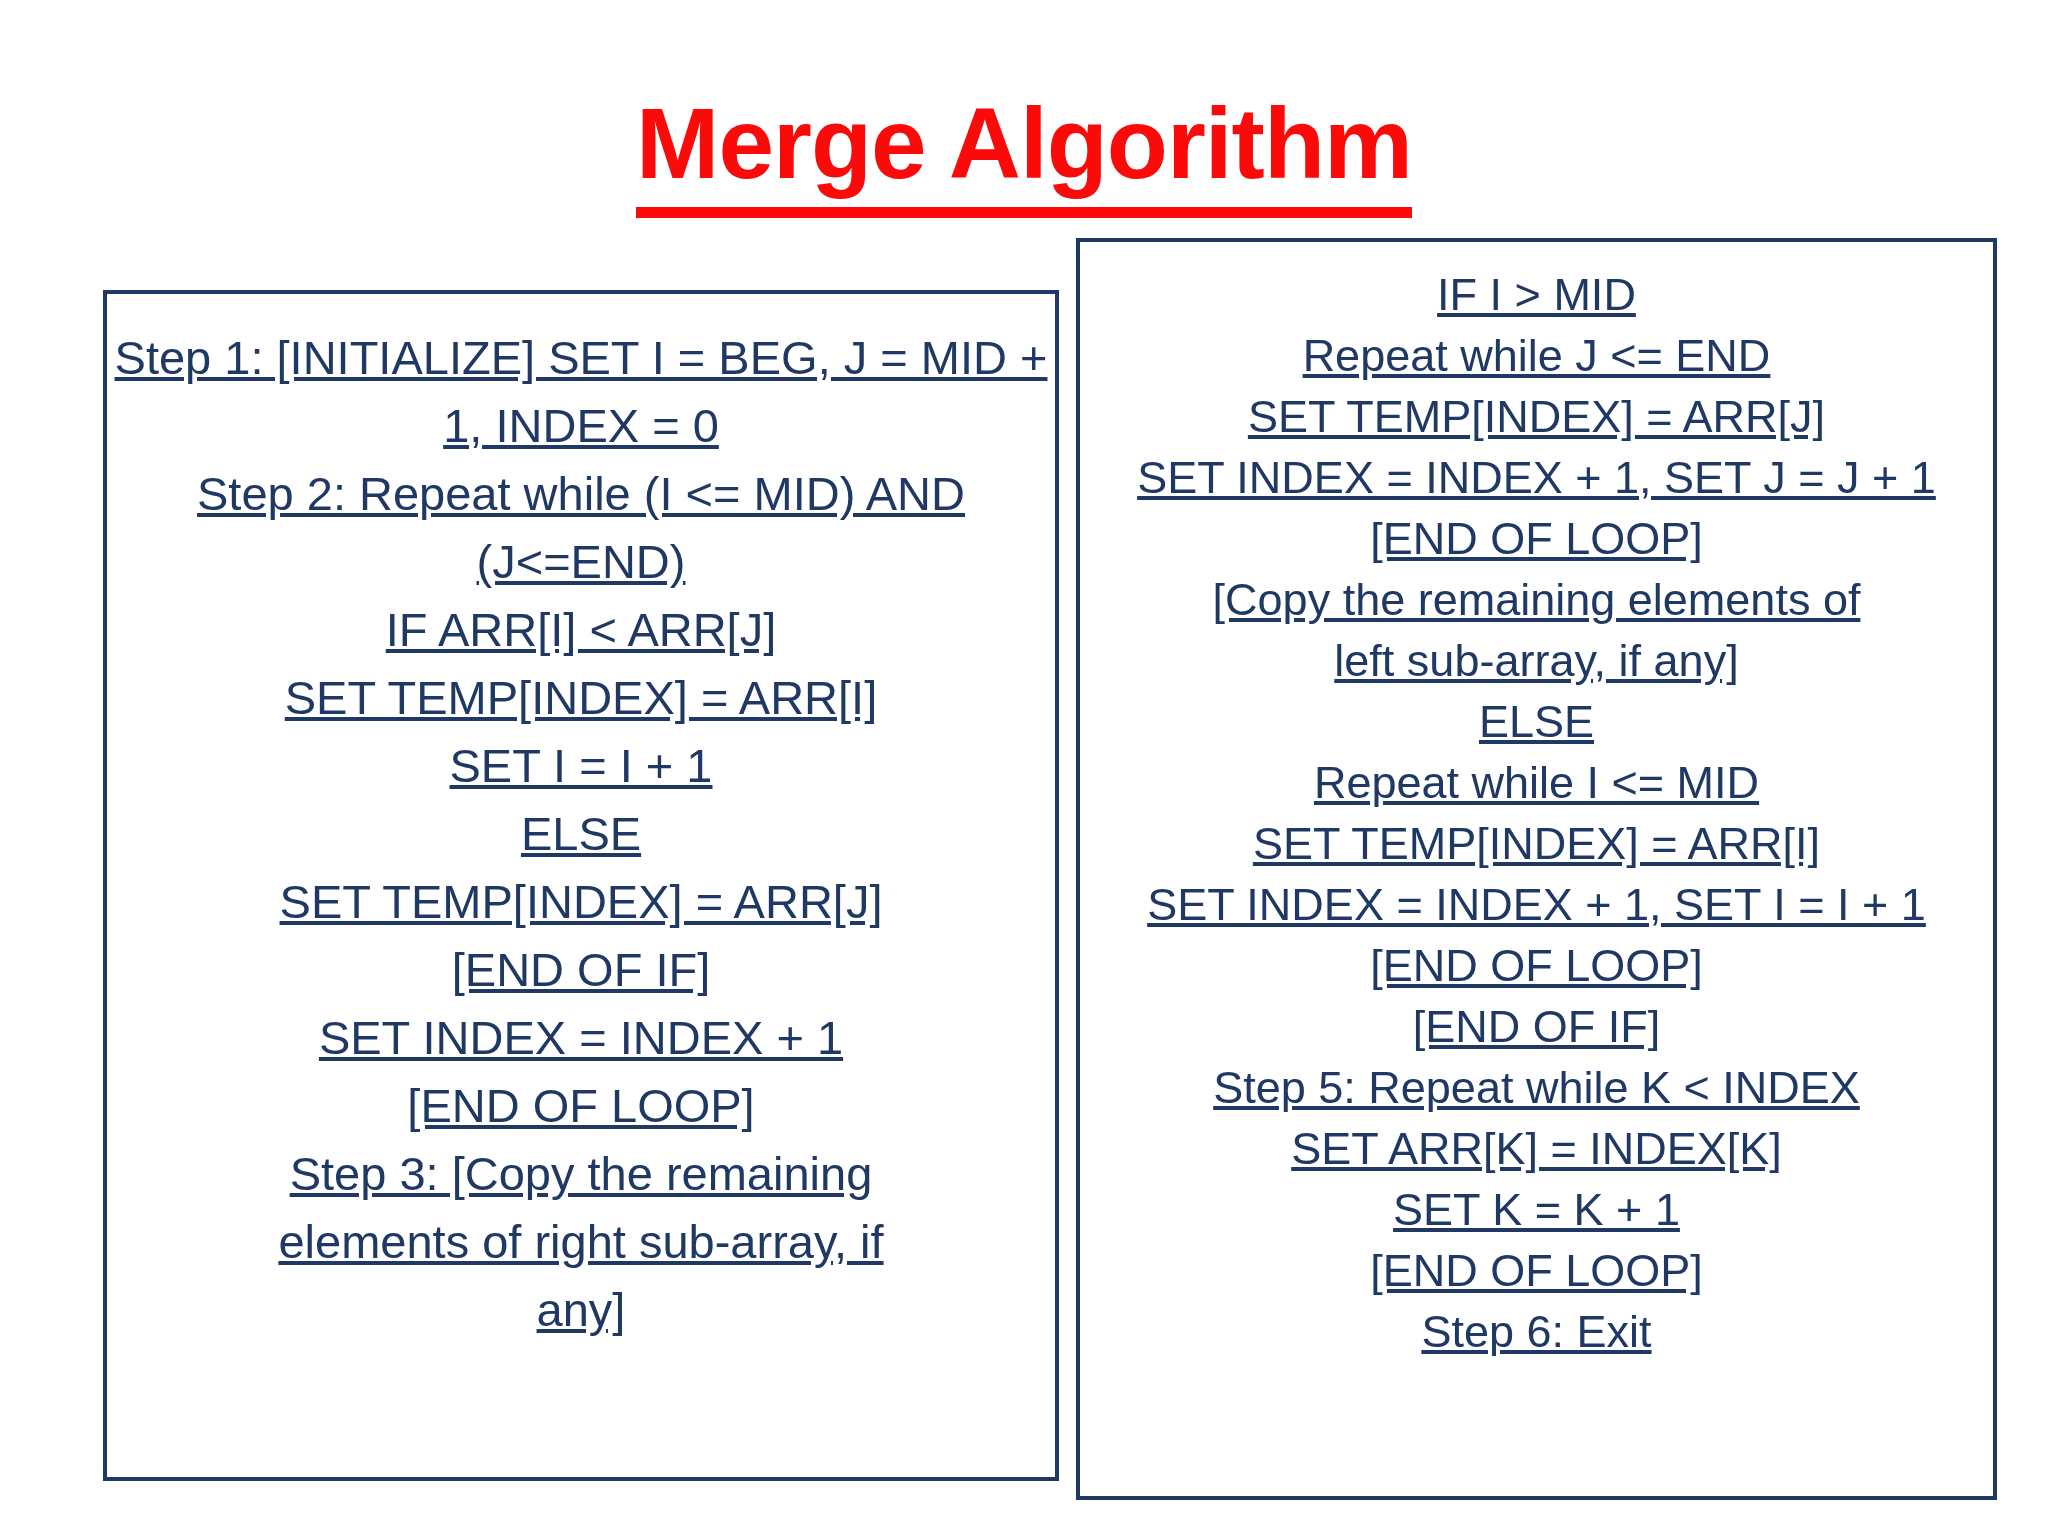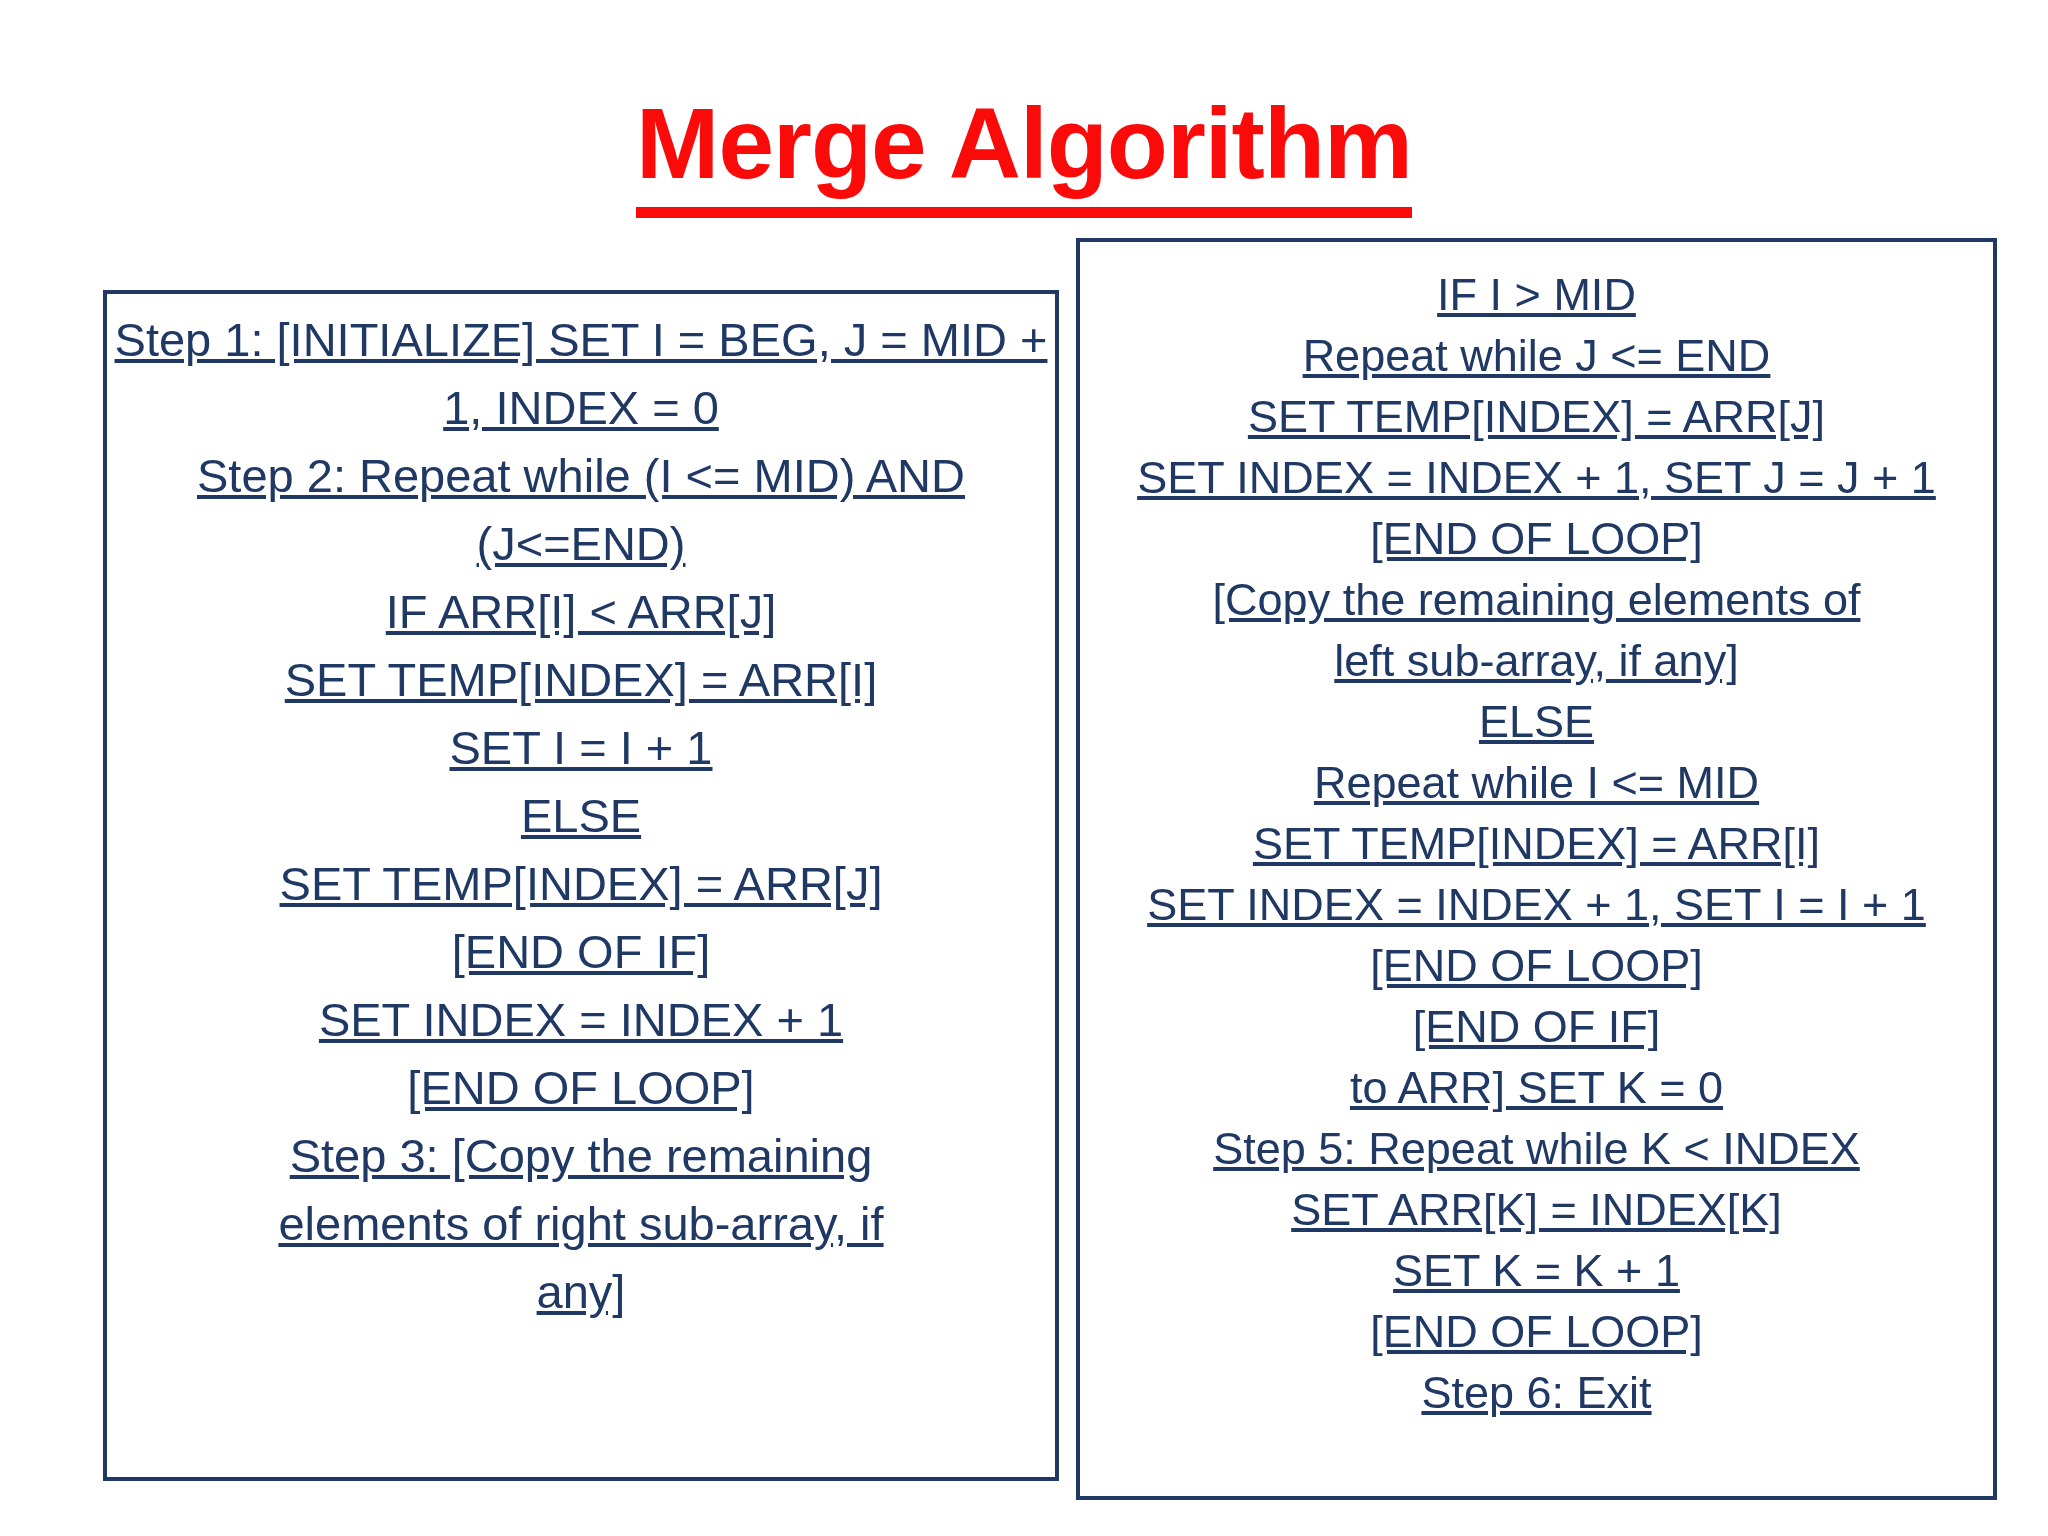--- a/index.html
+++ b/index.html
@@ -48,21 +48,21 @@
     text-decoration: underline;
   }
   .algo-box .line {
     white-space: nowrap;
   }
   .box-left {
     left: 103px;
     top: 290px;
     width: 956px;
     height: 1191px;
-    padding-top: 12px;
+    padding-top: 30px;
     font-size: 47px;
     line-height: 68px;
     text-align: center;
   }
   .box-right {
     left: 1076px;
     top: 238px;
     width: 921px;
     height: 1262px;
     padding-top: 22px;
@@ -104,21 +104,20 @@
       <div class="line">SET INDEX = INDEX + 1, SET J = J + 1</div>
       <div class="line">[END OF LOOP]</div>
       <div class="line">[Copy the remaining elements of</div>
       <div class="line">left sub-array, if any]</div>
       <div class="line">ELSE</div>
       <div class="line">Repeat while I &lt;= MID</div>
       <div class="line">SET TEMP[INDEX] = ARR[I]</div>
       <div class="line">SET INDEX = INDEX + 1, SET I = I + 1</div>
       <div class="line">[END OF LOOP]</div>
       <div class="line">[END OF IF]</div>
-      <div class="line">to ARR] SET K = 0</div>
       <div class="line">Step 5: Repeat while K &lt; INDEX</div>
       <div class="line">SET ARR[K] = INDEX[K]</div>
       <div class="line">SET K = K + 1</div>
       <div class="line">[END OF LOOP]</div>
       <div class="line">Step 6: Exit</div>
     </div>
 
 </div>
 
 </body></html>

